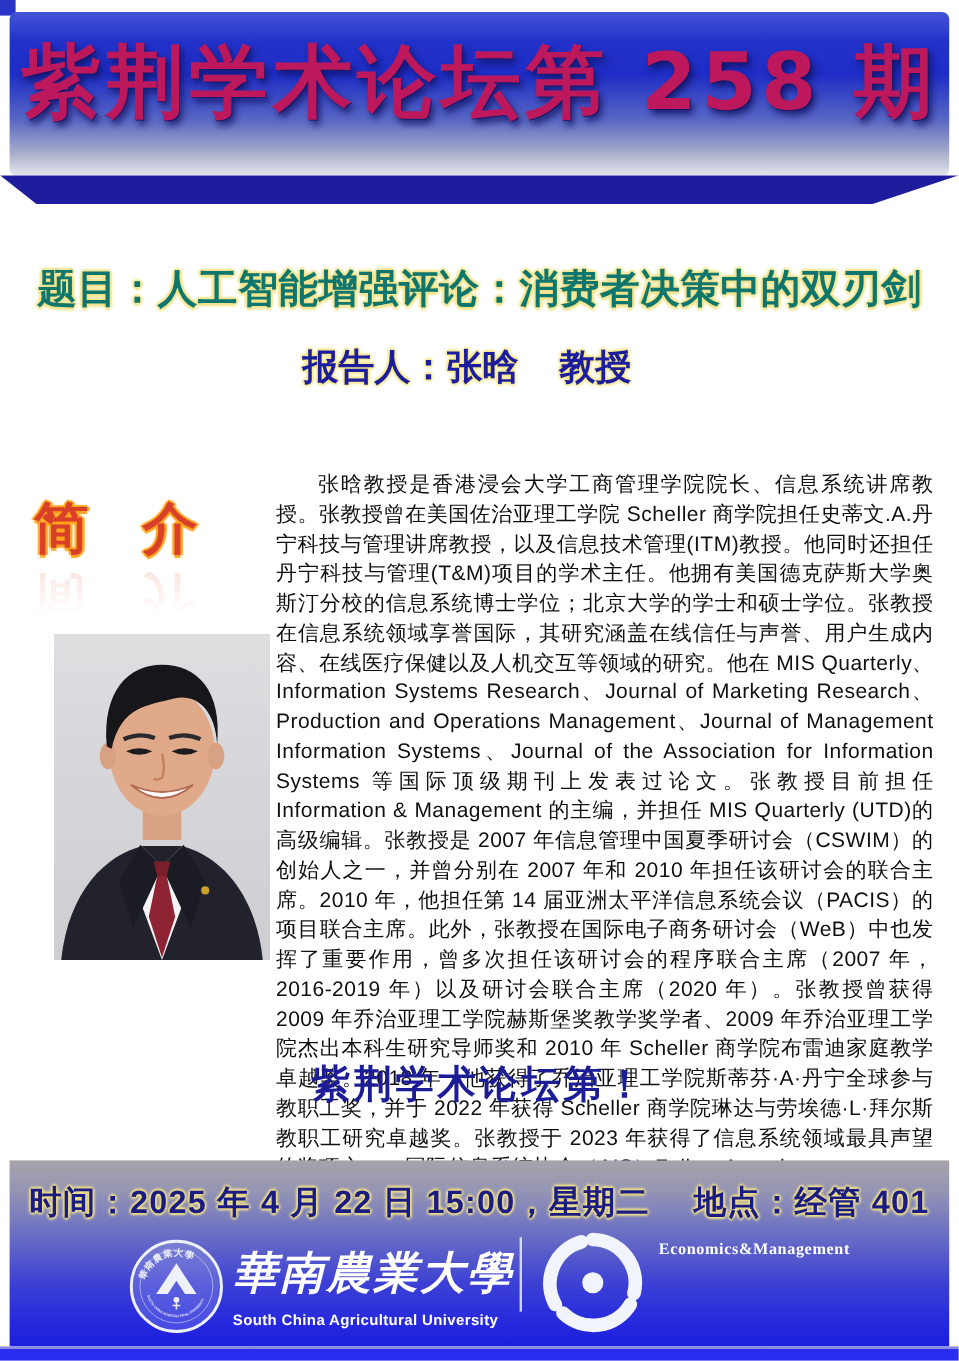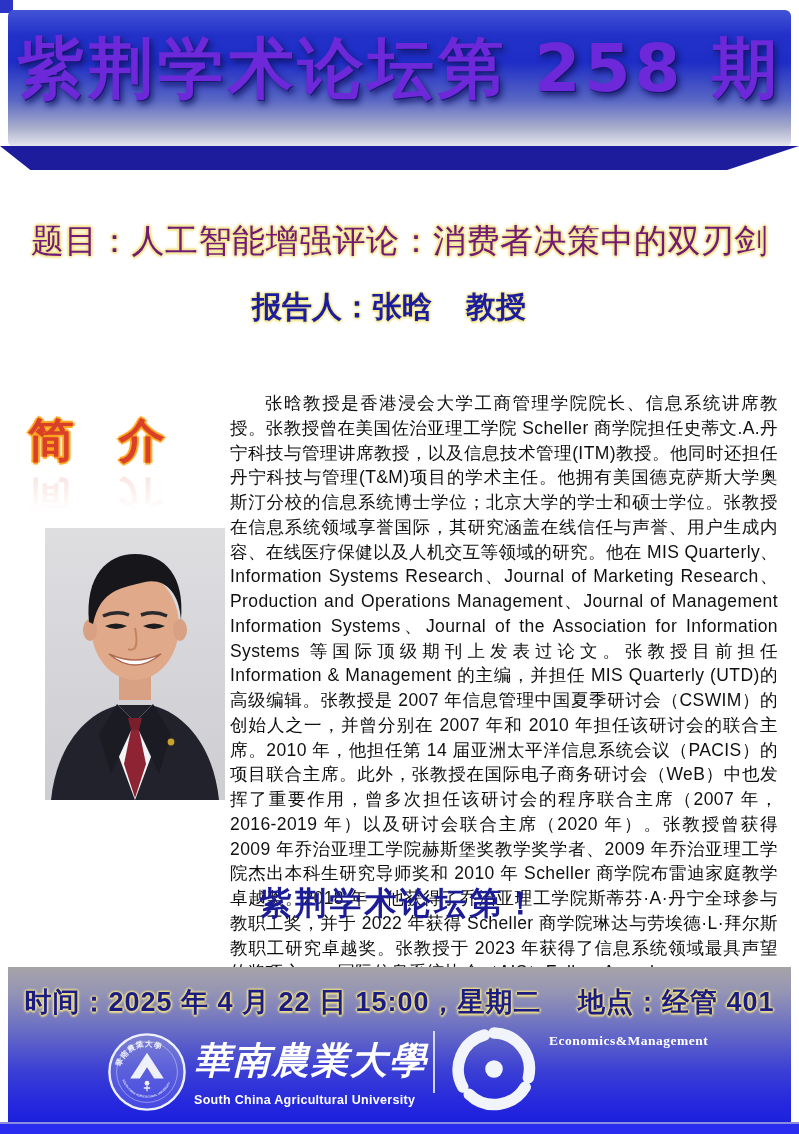--- a/index.html
+++ b/index.html
@@ -7,29 +7,29 @@
        font-family:"Liberation Sans","DejaVu Sans",sans-serif;}
   .poster{position:relative;width:799px;height:1134px;background:#fff;}
 
   
   .corner-accent{position:absolute;left:0;top:0;width:13px;height:13px;background:#2a35c8;}
 
   
   .header-banner{position:absolute;left:8px;top:10px;width:783px;height:137px;border-radius:6px;
     background:linear-gradient(180deg,#4353d6 0%,#2232c9 18%,#1e2dc6 38%,#5a68c4 66%,#a9aecb 86%,#e8e9f0 100%);}
   .header-title{position:absolute;left:0;top:24px;width:100%;text-align:center;white-space:nowrap;
-    font-size:66px;font-weight:bold;color:#6d28d9;letter-spacing:4px;
+    font-size:66px;font-weight:bold;color:#be185d;letter-spacing:4px;
     text-shadow:3px 4px 6px rgba(15,18,92,.8),1px 1px 0 rgba(30,34,120,.9);
     font-family:"DejaVu Sans","Liberation Sans",sans-serif;}
   .header-bar{position:absolute;left:0;top:146px;width:799px;height:24px;background:#1c1c9c;
     clip-path:polygon(0 0,100% 0,91% 100%,3.8% 100%);}
 
   
   .talk-title{position:absolute;left:0;top:219px;width:100%;text-align:center;white-space:nowrap;
-    font-size:33px;font-weight:400;color:#701a75;letter-spacing:0.5px;
+    font-size:33px;font-weight:700;color:#0f766e;letter-spacing:0.5px;
     text-shadow:-2px 0 2px #f2e389,2px 0 2px #f2e389,0 -2px 2px #f2e389,0 2px 2px #f2e389;}
 
   
   .people{position:absolute;left:252px;top:286px;font-weight:bold;color:#1c1c9e;font-size:30px;}
   .people .row{height:48px;line-height:42px;white-space:nowrap;
     text-shadow:-1.5px 0 2px #f4e78e,1.5px 0 2px #f4e78e,0 -1.5px 2px #f4e78e,0 1.5px 2px #f4e78e;}
   .people .gap{display:inline-block;width:34px;}
 
   
   .intro-label{position:absolute;left:28px;top:410px;font-size:46px;font-weight:bold;color:#d8402a;

